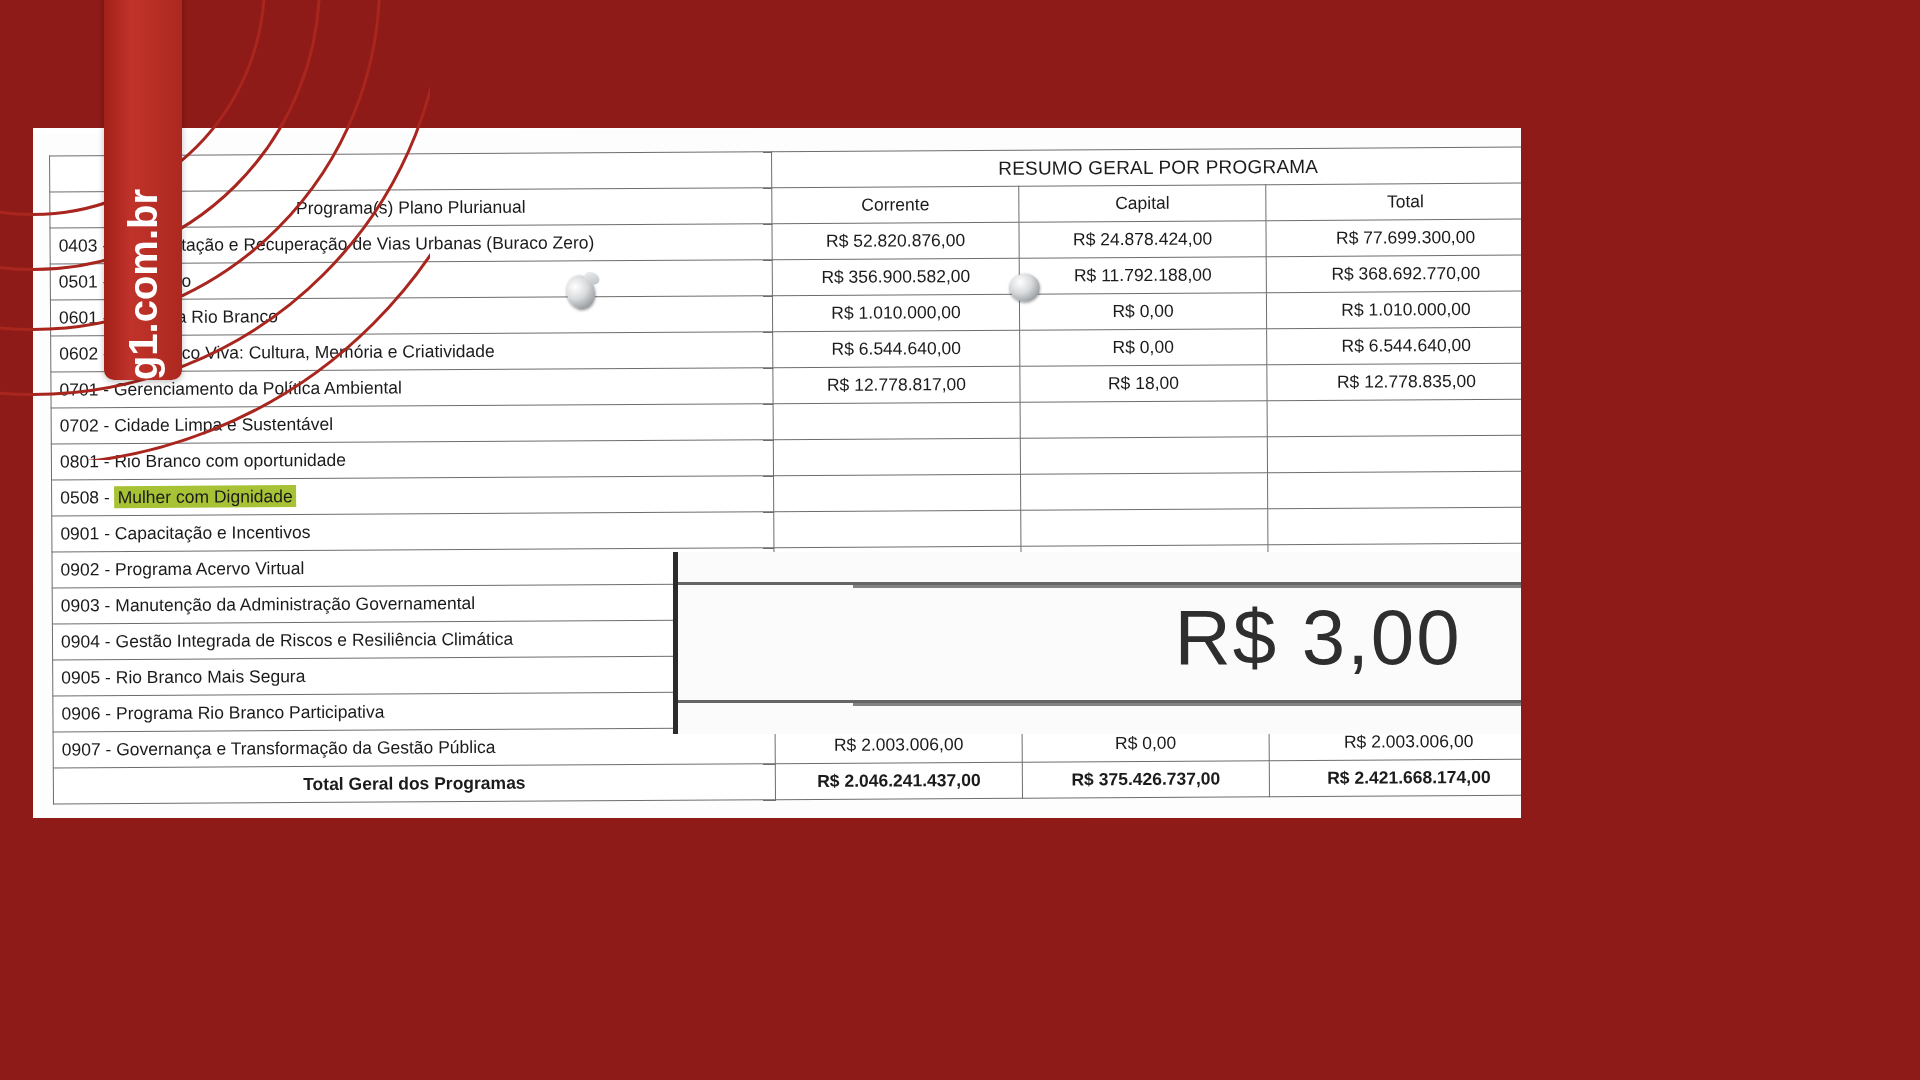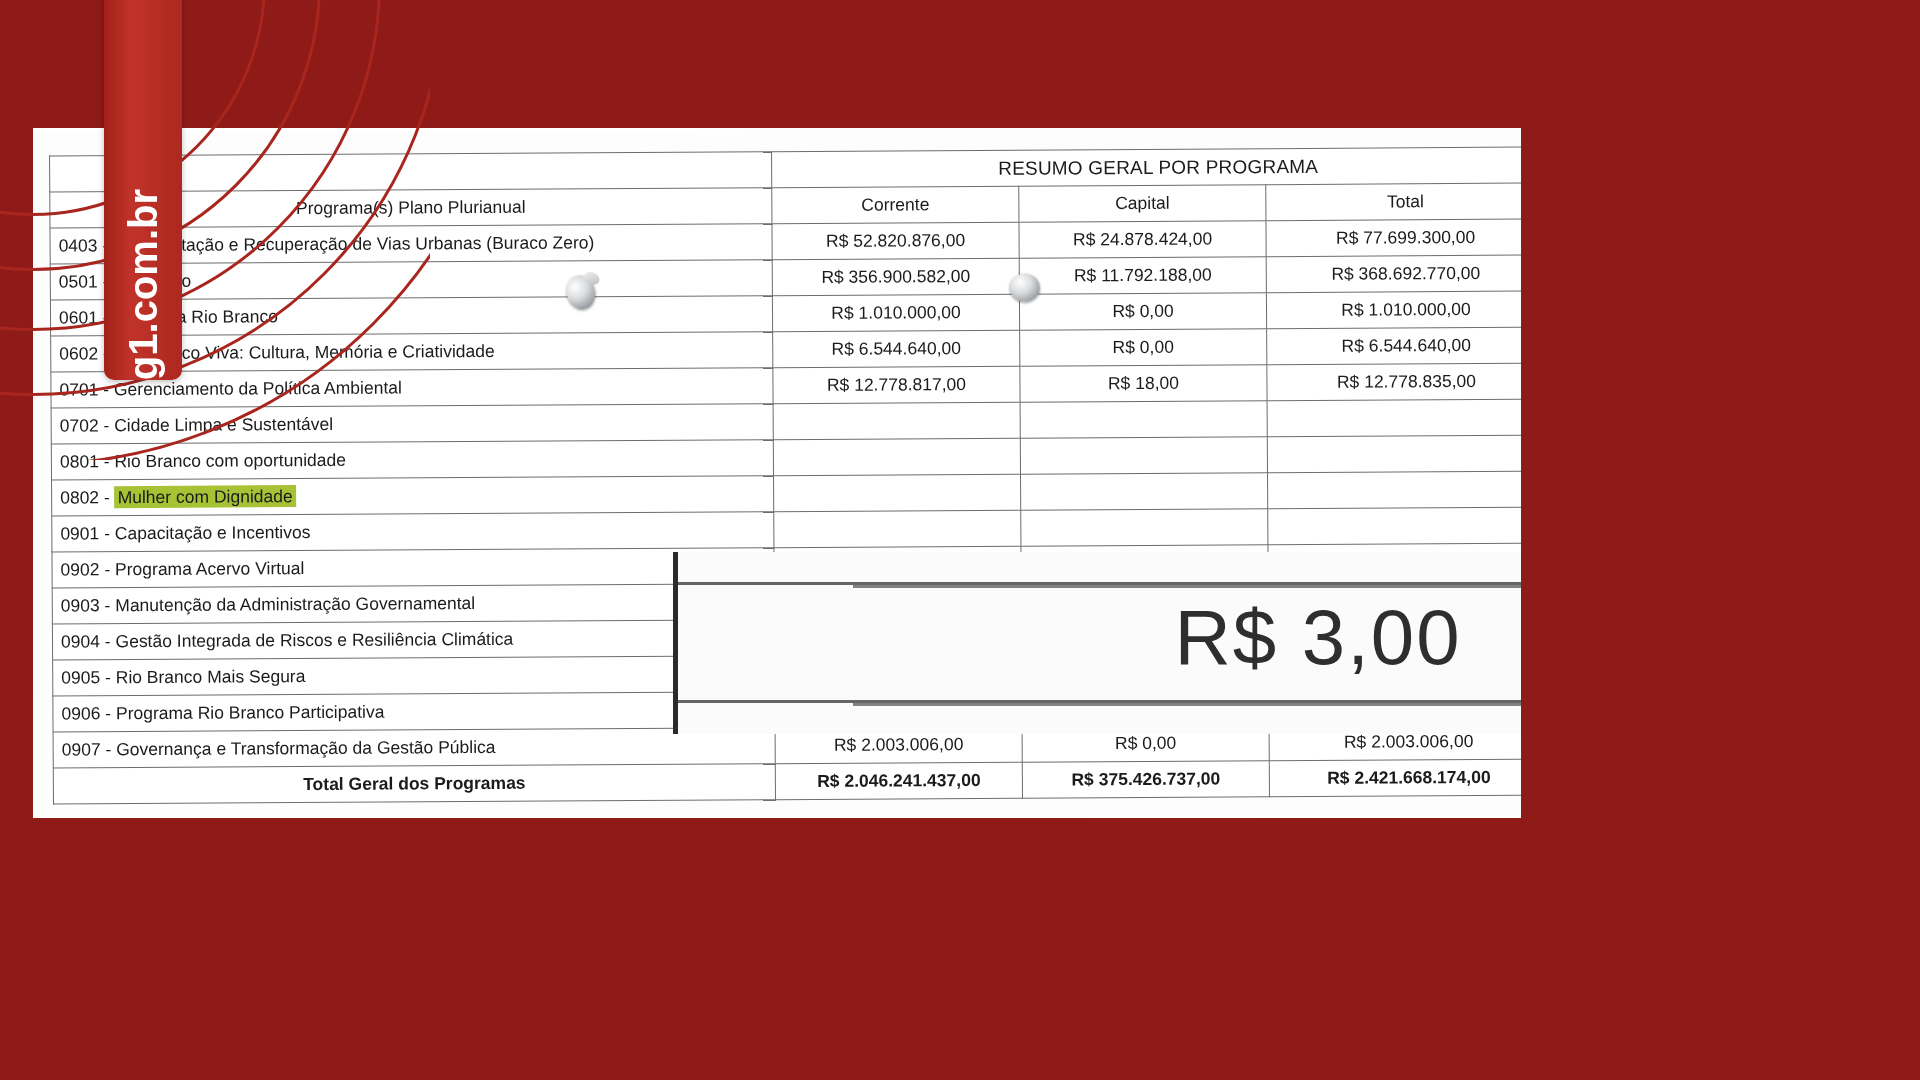--- a/index.html
+++ b/index.html
@@ -219,21 +219,21 @@
             <td class="num"></td>
             <td class="num"></td>
           </tr>
           <tr>
             <td class="prog">0801 - Rio Branco com oportunidade</td>
             <td class="num"></td>
             <td class="num"></td>
             <td class="num"></td>
           </tr>
           <tr>
-            <td class="prog"><span>0802 - </span><span class="hl">Mulher com Dignidade</span></td>
+            <td class="prog"><span>0508 - </span><span class="hl">Mulher com Dignidade</span></td>
             <td class="num"></td>
             <td class="num"></td>
             <td class="num"></td>
           </tr>
           <tr>
             <td class="prog">0901 - Capacitação e Incentivos</td>
             <td class="num"></td>
             <td class="num"></td>
             <td class="num"></td>
           </tr>

